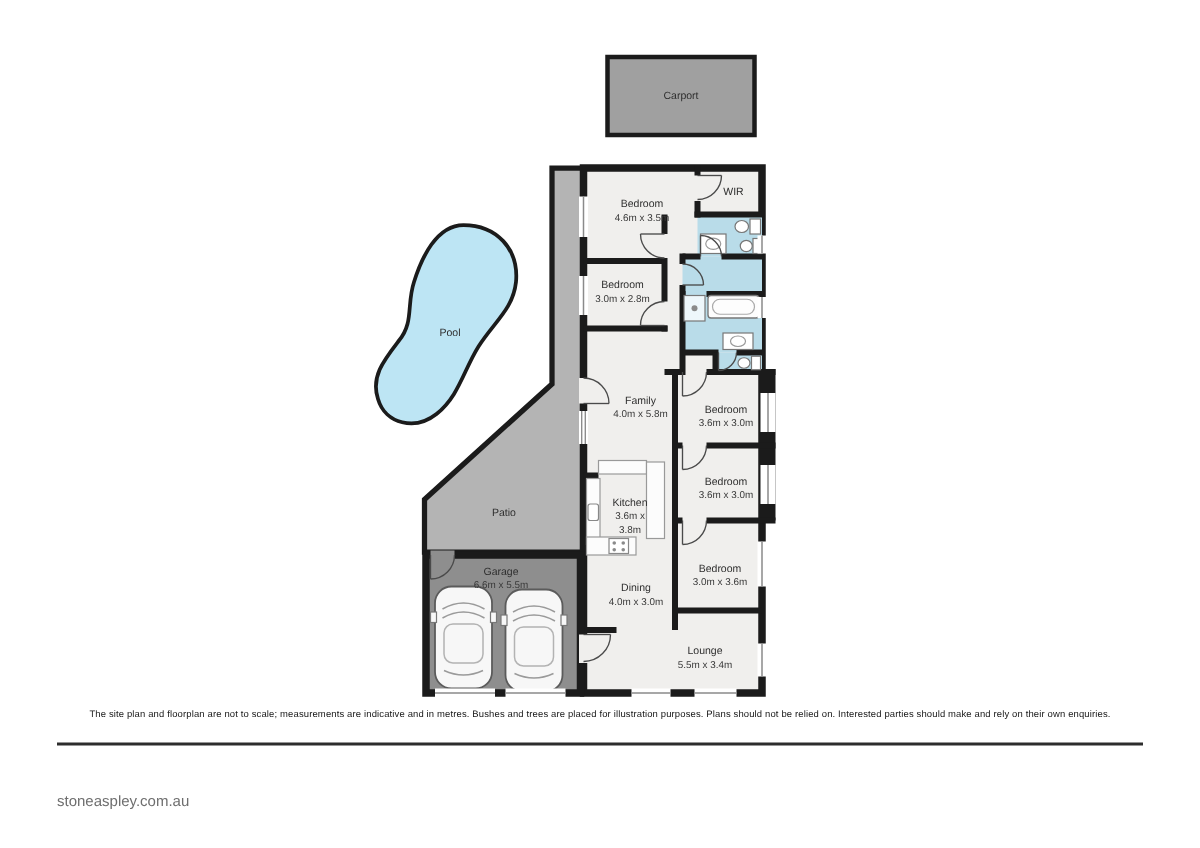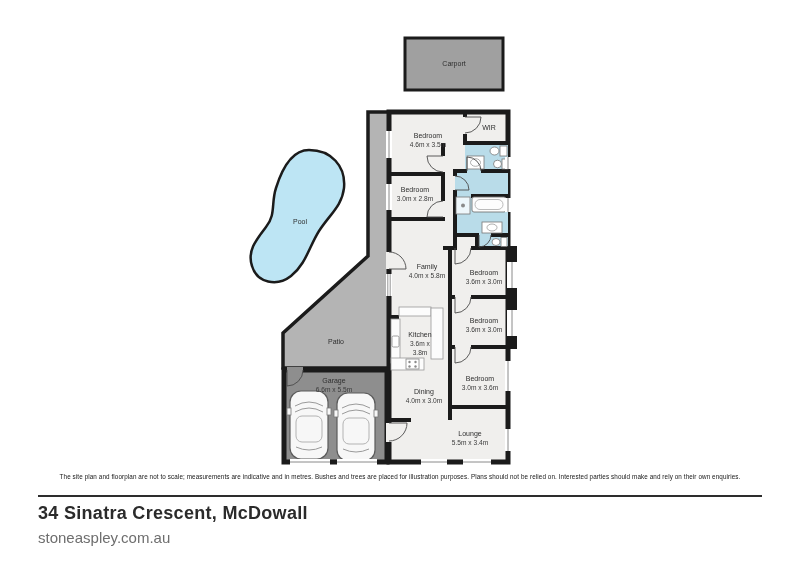--- a/index.html
+++ b/index.html
@@ -6,21 +6,21 @@
   .canvas{position:relative;width:800px;height:565px;background:#ffffff;overflow:hidden;
           font-family:"Liberation Sans",sans-serif;}
   svg text{font-family:"Liberation Sans",sans-serif;}
   .room-label{font-size:7px;fill:#2e2e2e;text-anchor:middle;}
   .room-dims{font-size:6.6px;fill:#3a3a3a;text-anchor:middle;}
   .disclaimer{position:absolute;top:473px;left:0;width:800px;text-align:center;
               font-size:6.3px;color:#161616;letter-spacing:.1px;}
   .divider{position:absolute;top:495px;left:38px;width:724px;border-top:2px solid #2d2d2d;}
   .address{position:absolute;top:503px;left:38px;font-size:18px;font-weight:700;
            color:#2b2b2b;letter-spacing:.3px;}
-  .website{position:absolute;top:529px;left:38px;font-size:15px;color:#6e6e6e;}
+  .website{position:absolute;top:529px;left:38px;font-size:10px;color:#6e6e6e;}
 </style>
 </head>
 <body>
 
 <div class="canvas">
 
 <svg width="800" height="565" viewBox="0 0 800 565">
 
   <g>
     <rect x="405" y="38" width="98" height="52" stroke="#1b1b1b" stroke-width="3" fill="#a0a0a0"></rect>
@@ -231,15 +231,14 @@
     <text x="480" y="390" class="room-dims">3.0m x 3.6m</text>
     <text x="424" y="394" class="room-label">Dining</text>
     <text x="424" y="403" class="room-dims">4.0m x 3.0m</text>
     <text x="470" y="436" class="room-label">Lounge</text>
     <text x="470" y="445" class="room-dims">5.5m x 3.4m</text>
   </g>
 </svg>
 
   <div class="disclaimer">The site plan and floorplan are not to scale; measurements are indicative and in metres. Bushes and trees are placed for illustration purposes. Plans should not be relied on. Interested parties should make and rely on their own enquiries.</div>
   <div class="divider"></div>
-  <div class="address">34 Sinatra Crescent, McDowall</div>
   <div class="website">stoneaspley.com.au</div>
 </div>
 
 </body></html>

